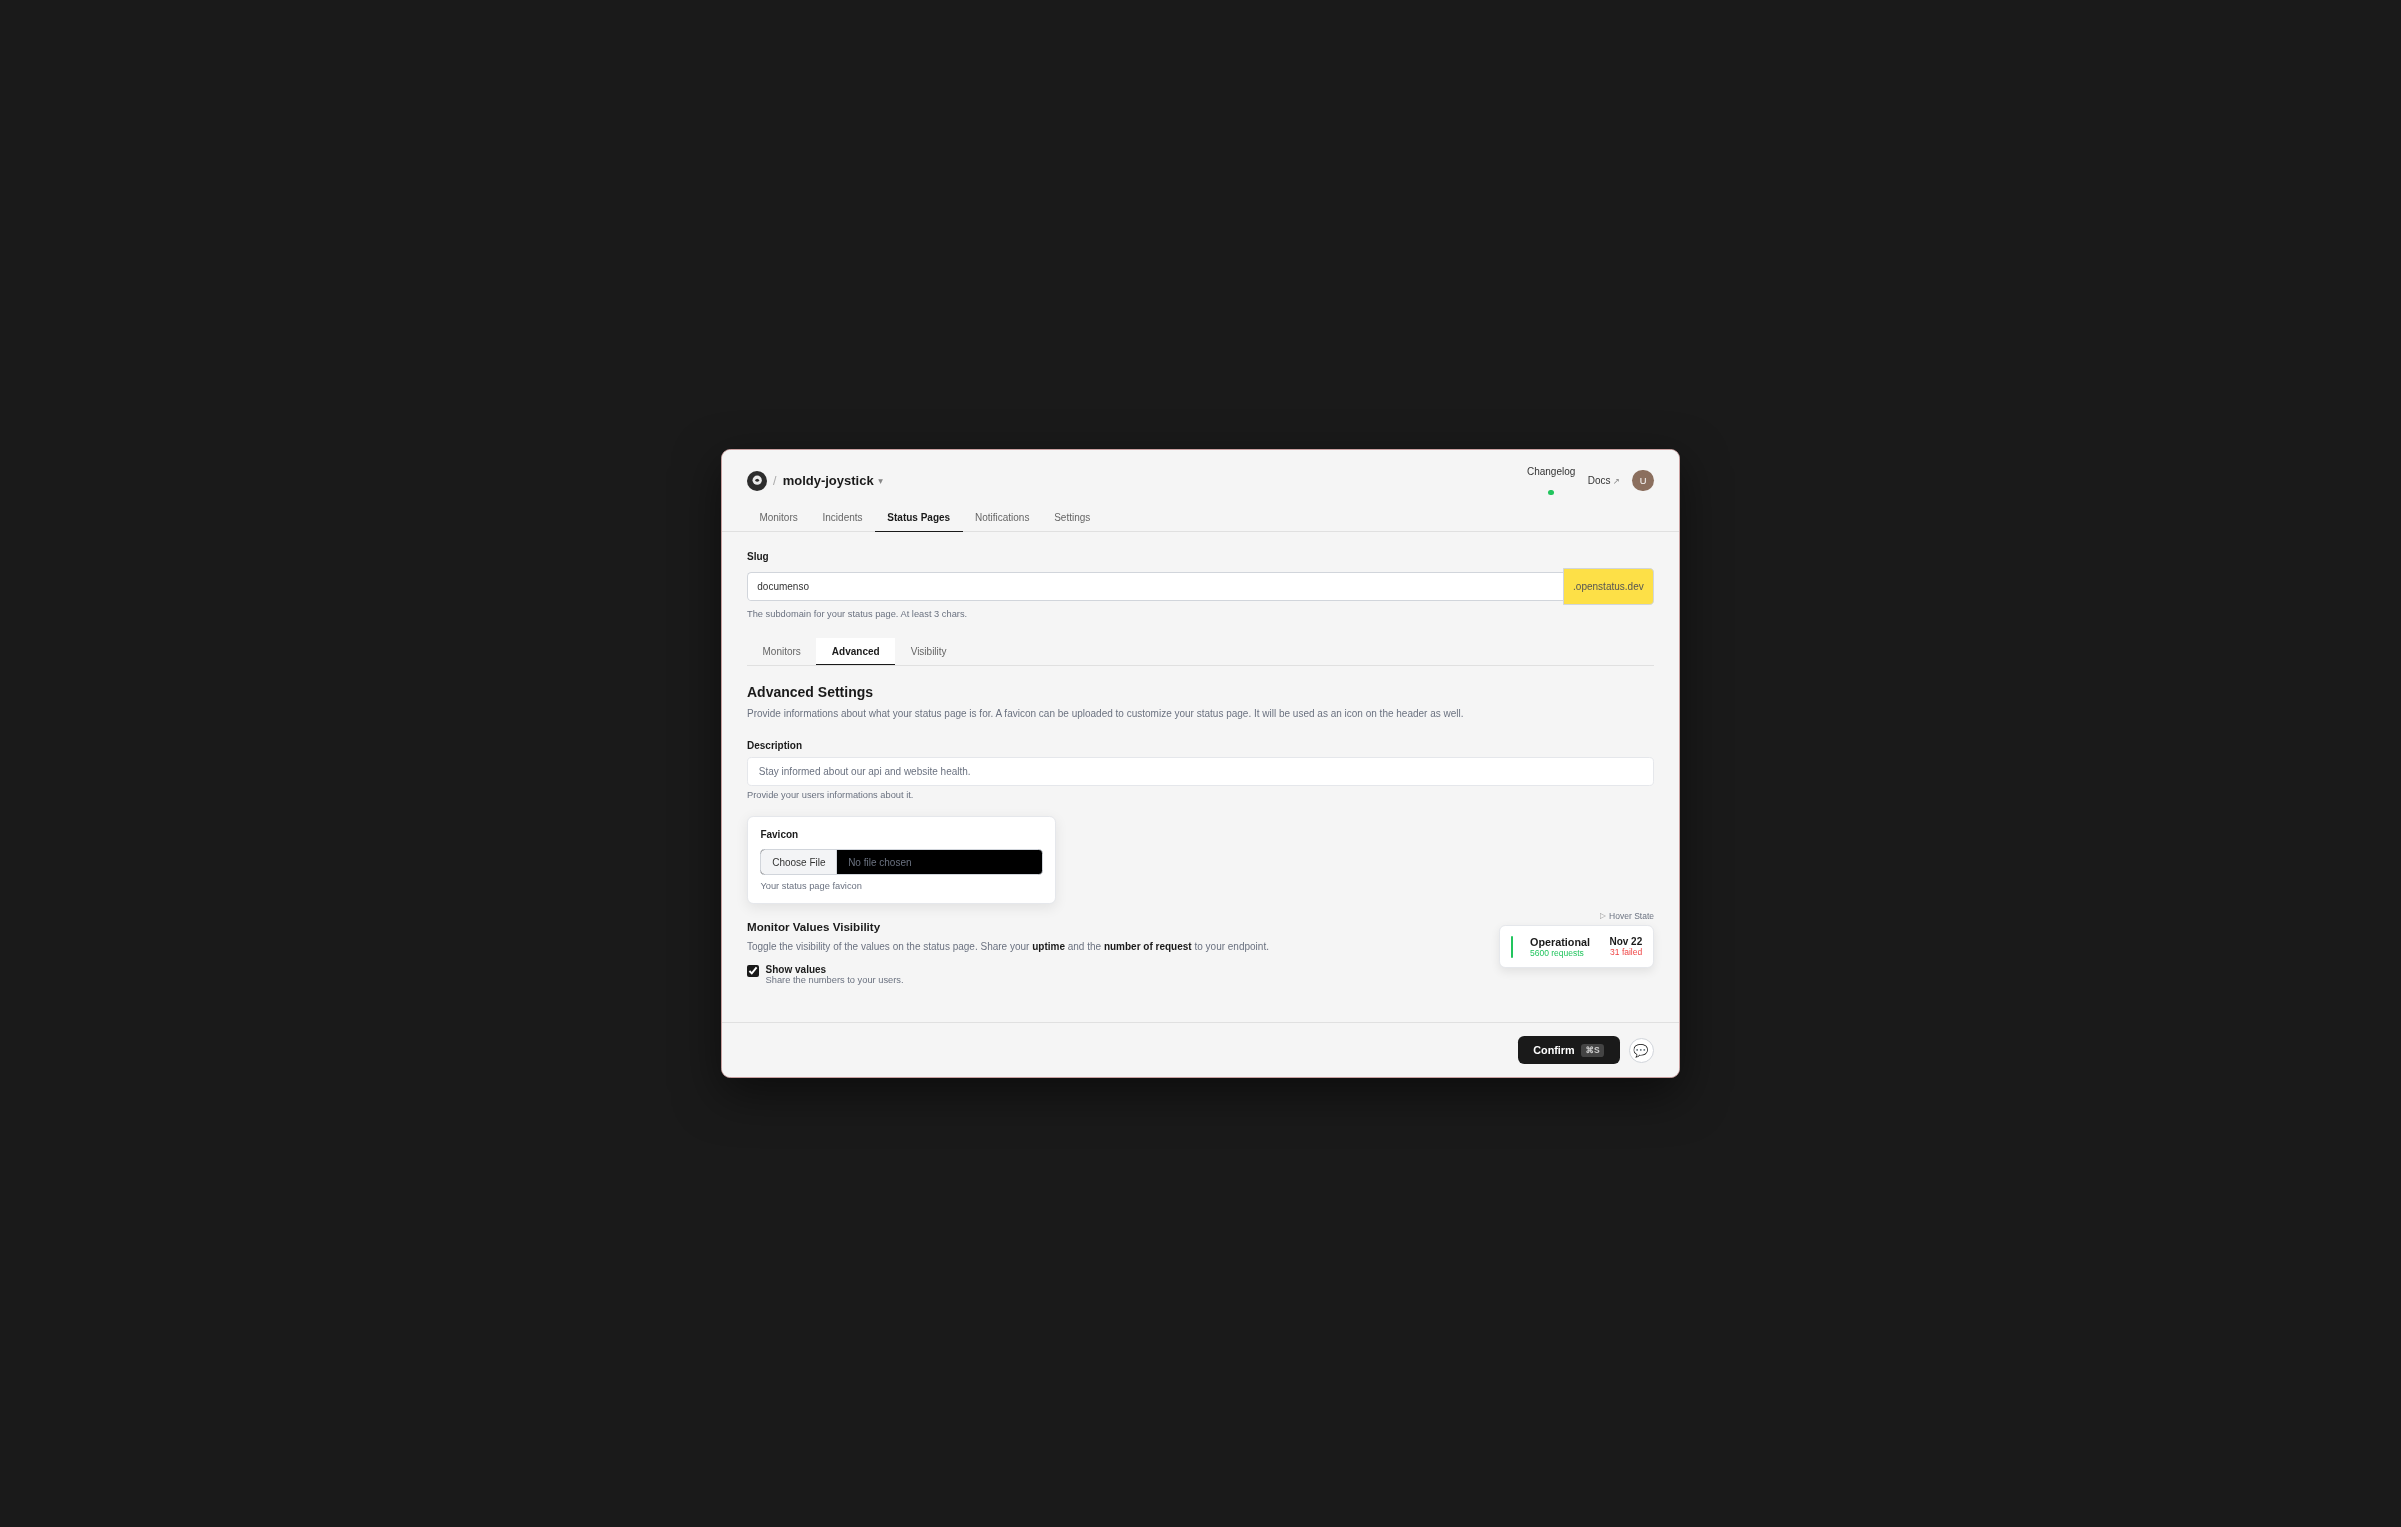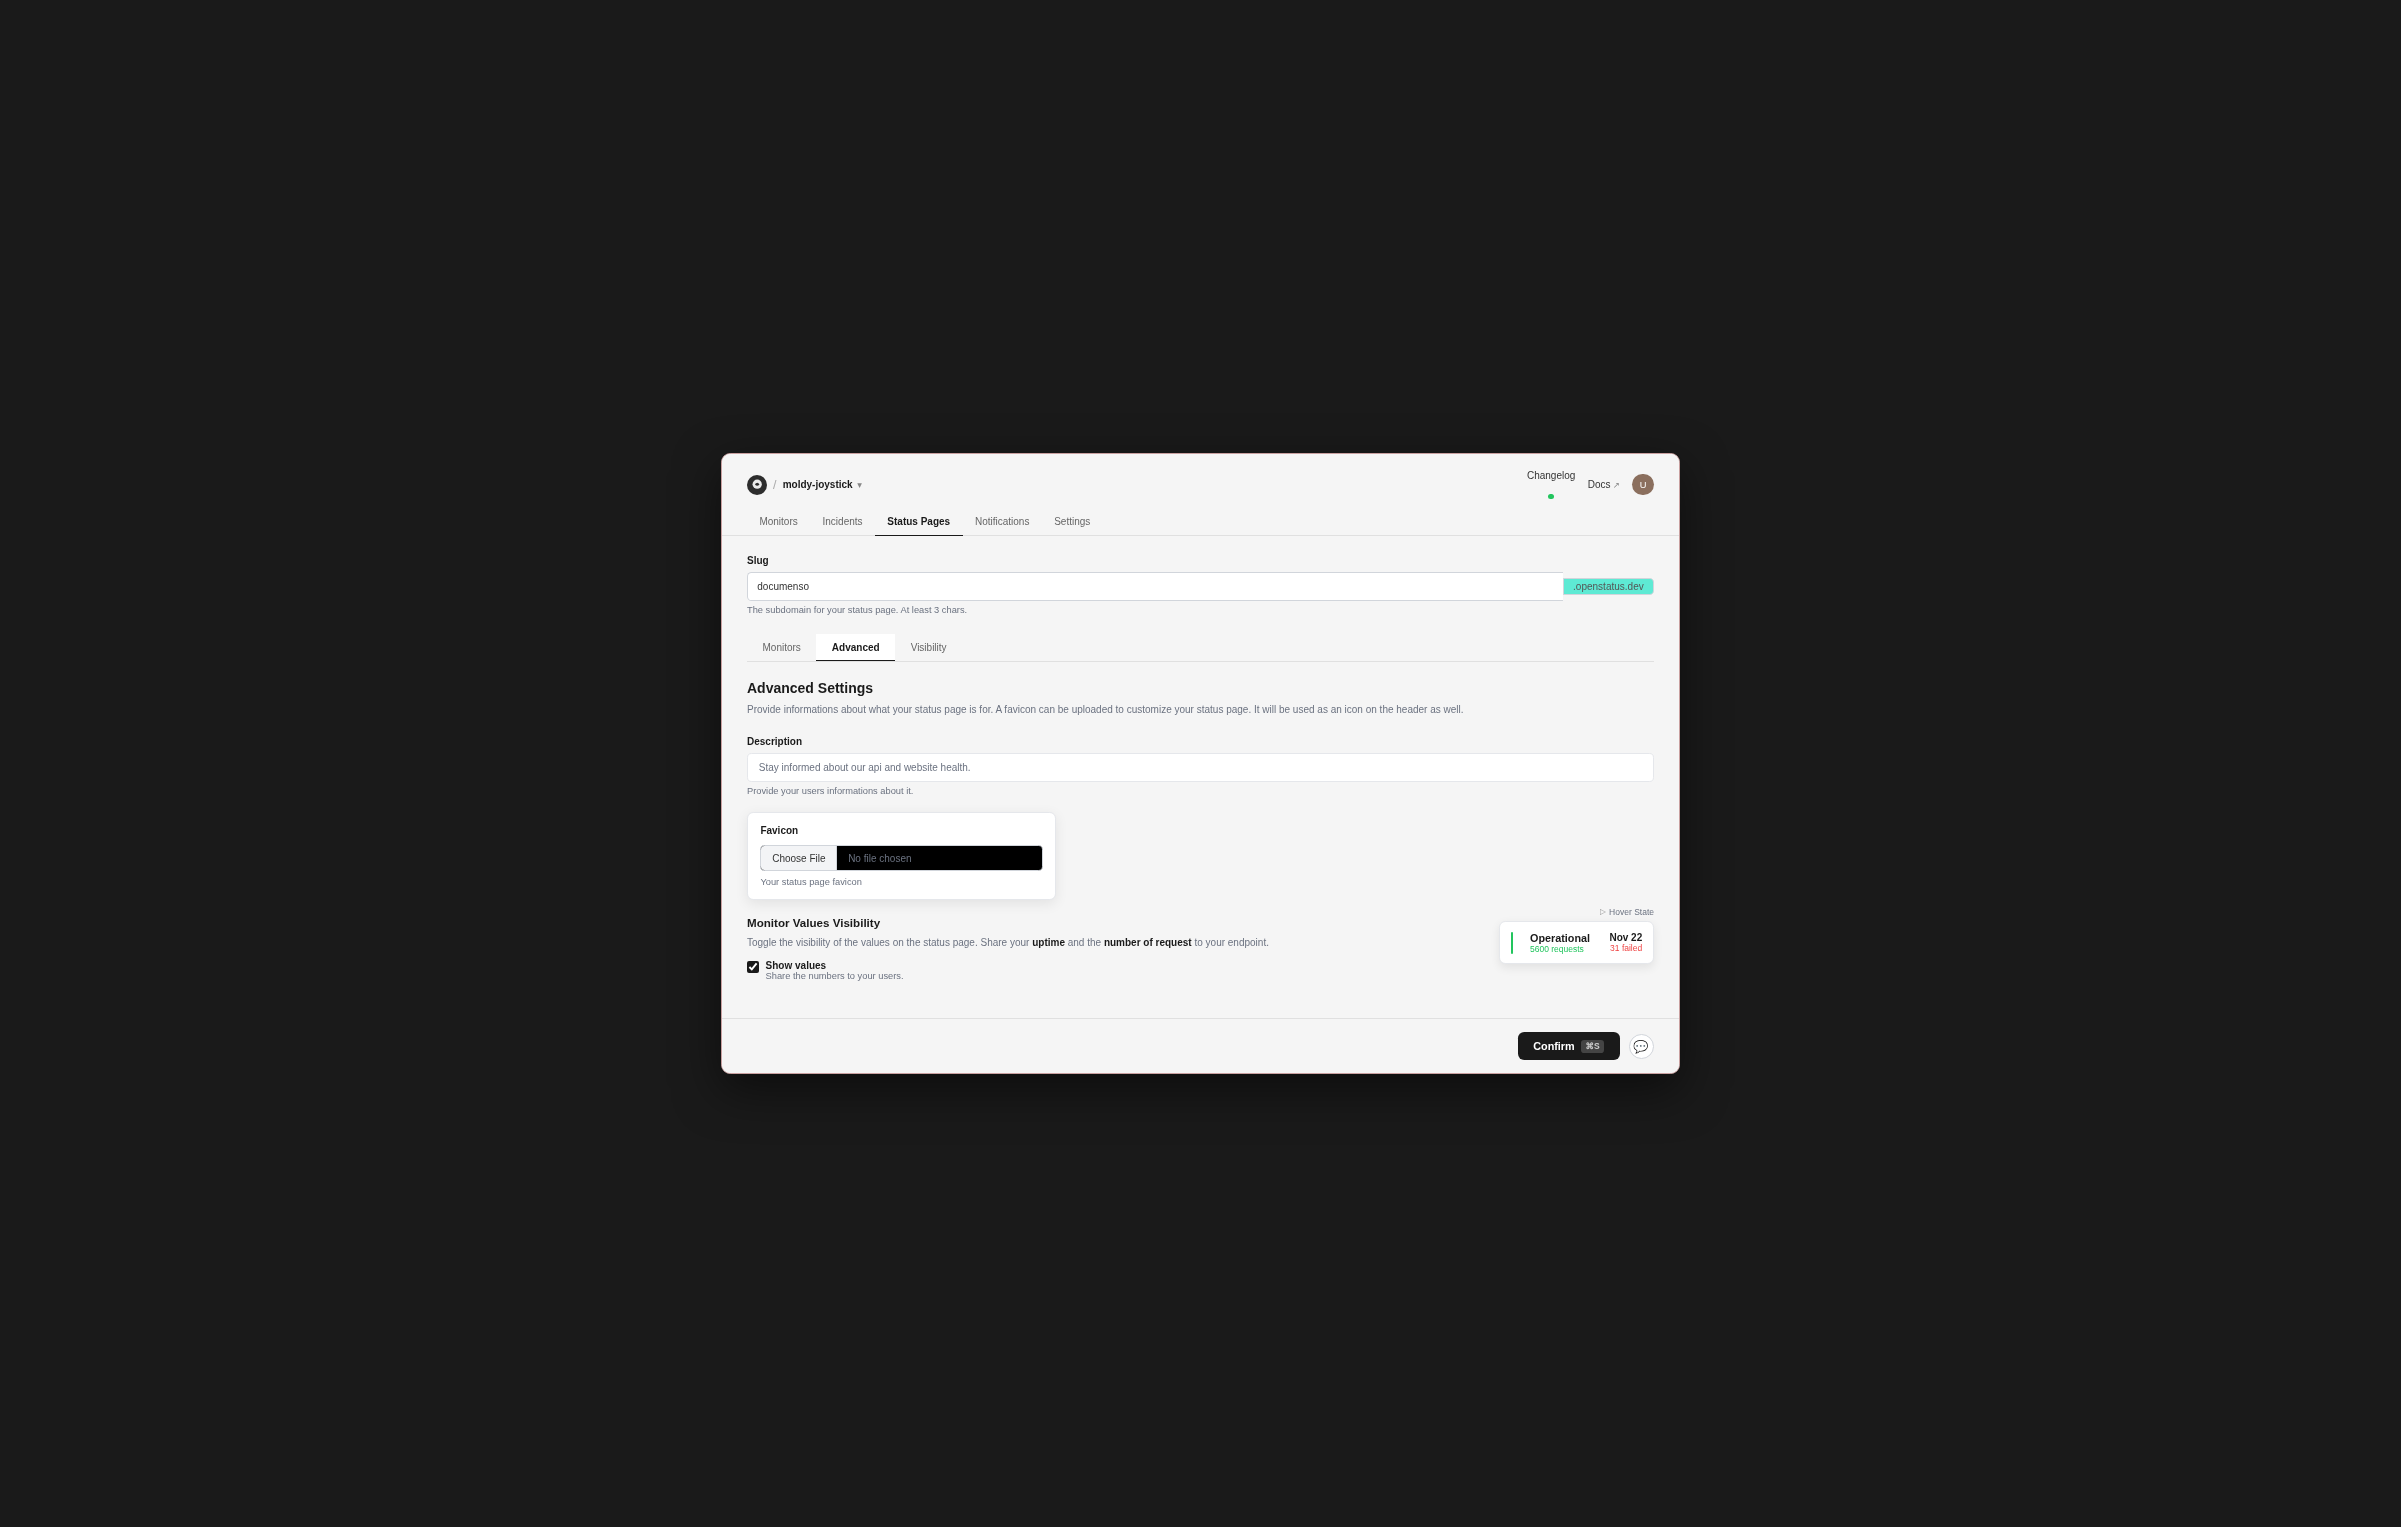--- a/index.html
+++ b/index.html
@@ -47,21 +47,21 @@
       height: 20px;
       background: #2d2d2d;
       border-radius: 50%;
       display: flex;
       align-items: center;
       justify-content: center;
     }
     .brand-icon svg { width: 12.4px; height: 12.4px; }
     .slash { color: #aaa; font-size: 12.4px; margin: 0 1.5px; }
     .project-name {
-      font-size: 10px;
+      font-size: 13px;
       font-weight: 600;
       color: #1a1a1a;
     }
     .chevron-icon { color: #888; font-size: 9.3px; }
     .nav-right {
       display: flex;
       align-items: center;
       gap: 12.4px;
     }
     .changelog-link {
@@ -144,23 +144,23 @@
       border: 0.8px solid #d1d5db;
       border-right: none;
       border-radius: 4.6px 0 0 4.6px;
       padding: 0 9.3px;
       font-size: 10px;
       color: #333;
       background: white;
       outline: none;
     }
     .slug-suffix {
-      height: 17px;
+      height: 37px;
       padding: 0 9.3px;
-      background: #5eead4;
+      background: #fde047;
       border: 0.8px solid #d1d5db;
       border-radius: 0 4.6px 4.6px 0;
       font-size: 10px;
       color: #555;
       display: flex;
       align-items: center;
     }
     .slug-hint {
       font-size: 9.3px;
       color: #6b7280;

